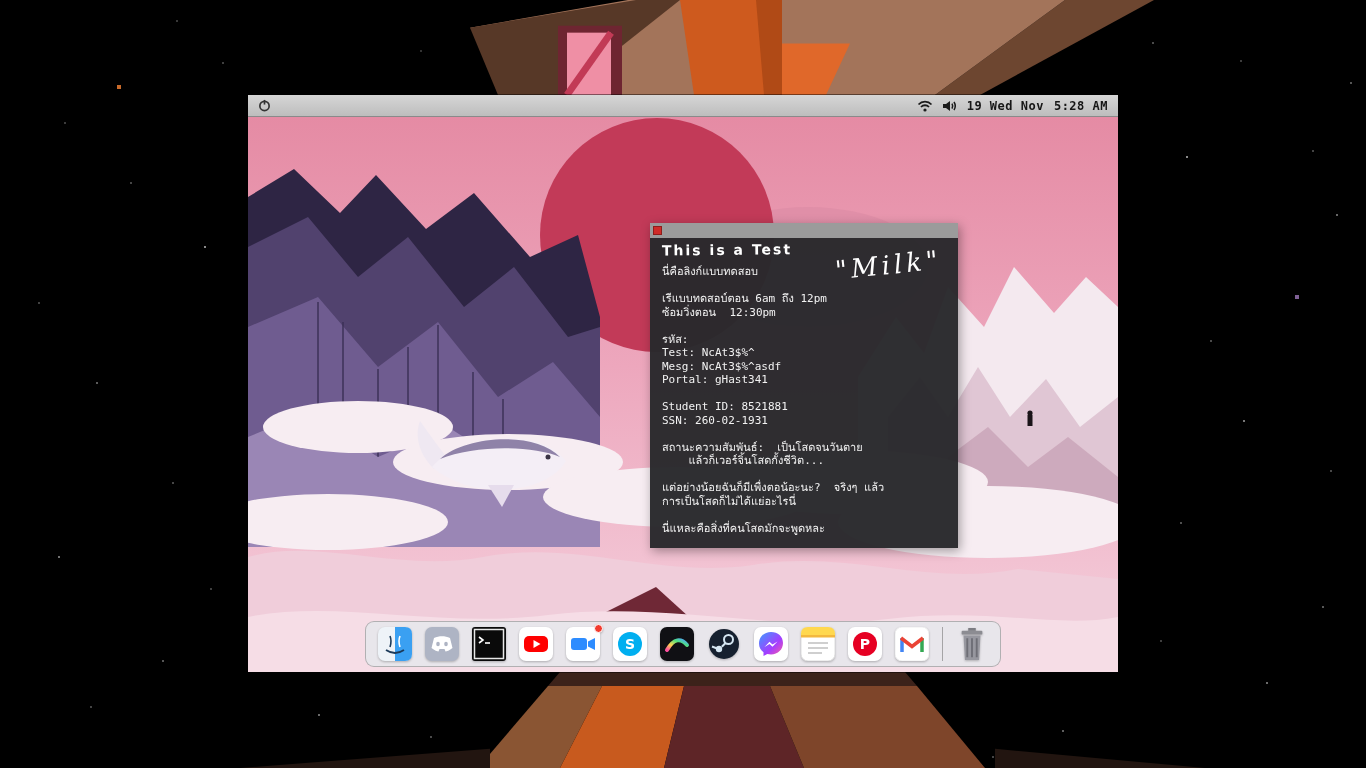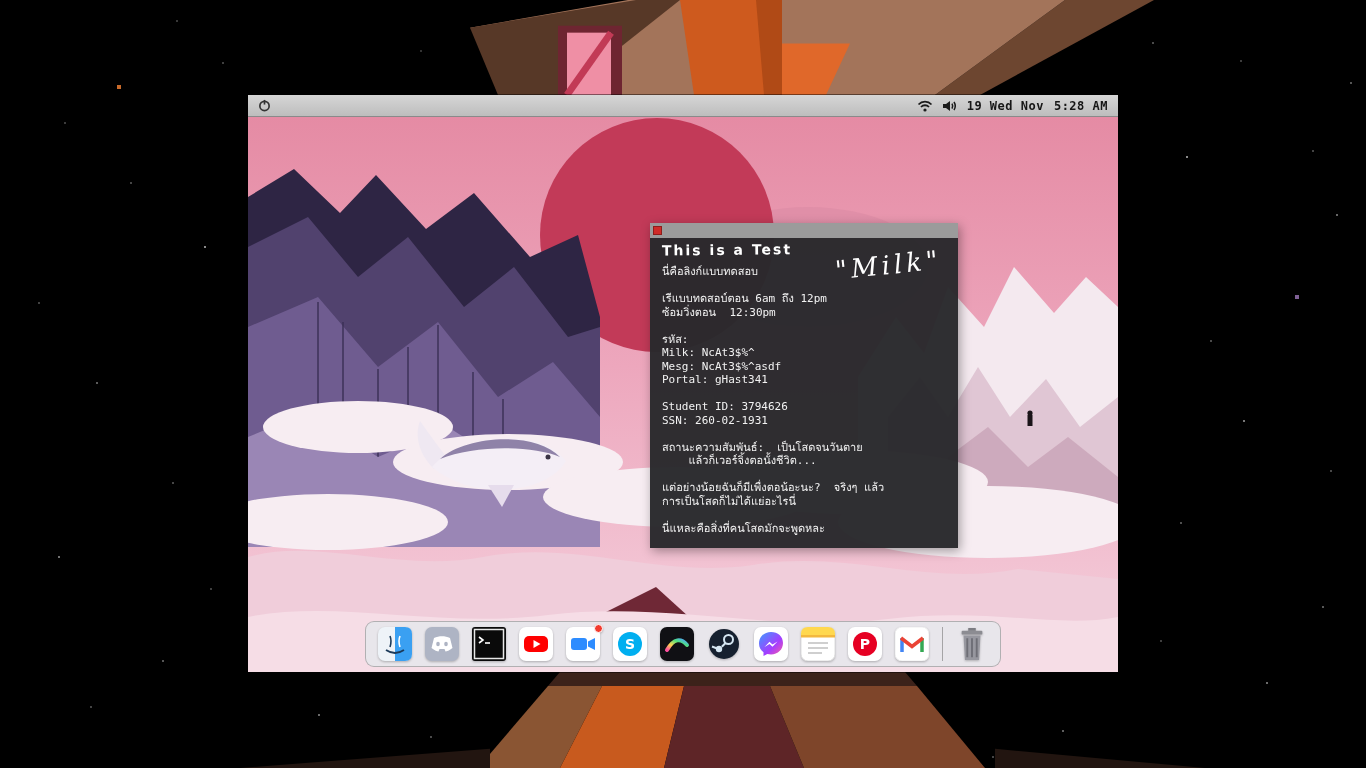--- a/index.html
+++ b/index.html
@@ -182,29 +182,29 @@
       <div class="term-body">
         <div class="term-title">This is a Test</div>
         <div class="milk">"Milk"</div>
         <div class="term-lines">
             <div class="tline">นี่คือลิงก์แบบทดสอบ</div>
             <div class="tline">&nbsp;</div>
             <div class="tline">เรีแบบทดสอบ์ตอน 6am ถึง 12pm</div>
             <div class="tline">ซ้อมวิ่งตอน  12:30pm</div>
             <div class="tline">&nbsp;</div>
             <div class="tline">รหัส:</div>
-            <div class="tline">Milk: NcAt3$%^</div>
+            <div class="tline">Test: NcAt3$%^</div>
             <div class="tline">Mesg: NcAt3$%^asdf</div>
             <div class="tline">Portal: gHast341</div>
             <div class="tline">&nbsp;</div>
-            <div class="tline">Student ID: 3794626</div>
+            <div class="tline">Student ID: 8521881</div>
             <div class="tline">SSN: 260-02-1931</div>
             <div class="tline">&nbsp;</div>
             <div class="tline">สถานะความสัมพันธ์:  เป็นโสดจนวันตาย</div>
-            <div class="tline">    แล้วก็เวอร์จิ้งตอนั้งชีวิต...</div>
+            <div class="tline">    แล้วก็เวอร์จิ้นโสดกั้งชีวิต...</div>
             <div class="tline">&nbsp;</div>
             <div class="tline">แต่อย่างน้อยฉันก็มีเพื่งตอน้อะนะ?  จริงๆ แล้ว</div>
             <div class="tline">การเป็นโสดก็ไม่ได้แย่อะไรนี่</div>
             <div class="tline">&nbsp;</div>
             <div class="tline">นี่แหละคือสิ่งที่คนโสดมักจะพูดหละ</div>
           </div>
       </div>
     </div>
 
     <div class="dock">

